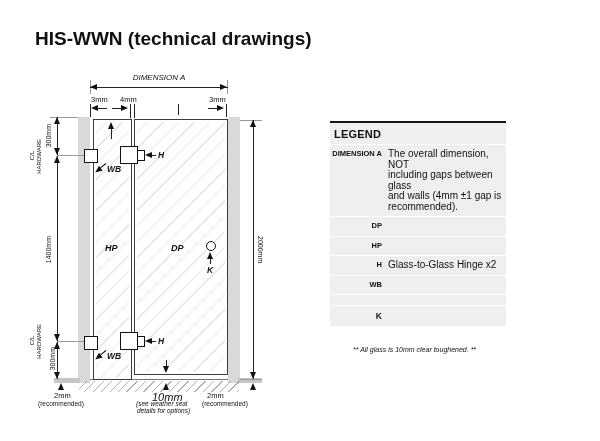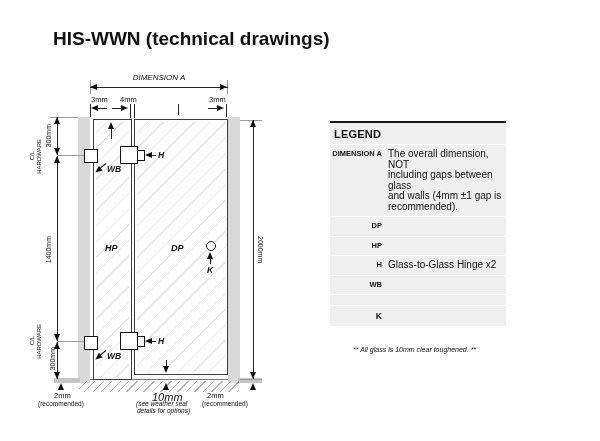--- a/index.html
+++ b/index.html
@@ -37,21 +37,21 @@
   .lrow .desc{font-size:10px;line-height:10.5px;white-space:pre-line;padding-left:0;}
   .lrow.spacer{height:10px;padding:0;}
   .lrow .desc.nowrap{white-space:nowrap;}
   .lrow .desc.big{font-size:9px;}
 </style>
 </head>
 <body>
 
 <div id="app">
 
-  <div class="t b" style="left:53px;top:28px;font-size:19px;">HIS-WWN (technical drawings)</div>
+  <div class="t b" style="left:35px;top:28px;font-size:19px;">HIS-WWN (technical drawings)</div>
 
   <div class="wall" style="left:78px;top:117px;width:12px;height:266px;"></div>
   <div class="wall" style="left:228px;top:117px;width:12px;height:266px;"></div>
 
   <div class="floorbar" style="left:54px;top:378px;width:26px;height:5px;"></div>
   <div class="floorbar" style="left:238px;top:378px;width:24px;height:5px;"></div>
   <div class="ln" style="left:90px;top:379px;width:138px;height:1px;background:#777;"></div>
   <div class="floorhatch" style="left:79px;top:381px;width:160px;height:11px;"></div>
 
   <div class="glass" style="left:93px;top:119px;width:37px;height:259px;"></div>

